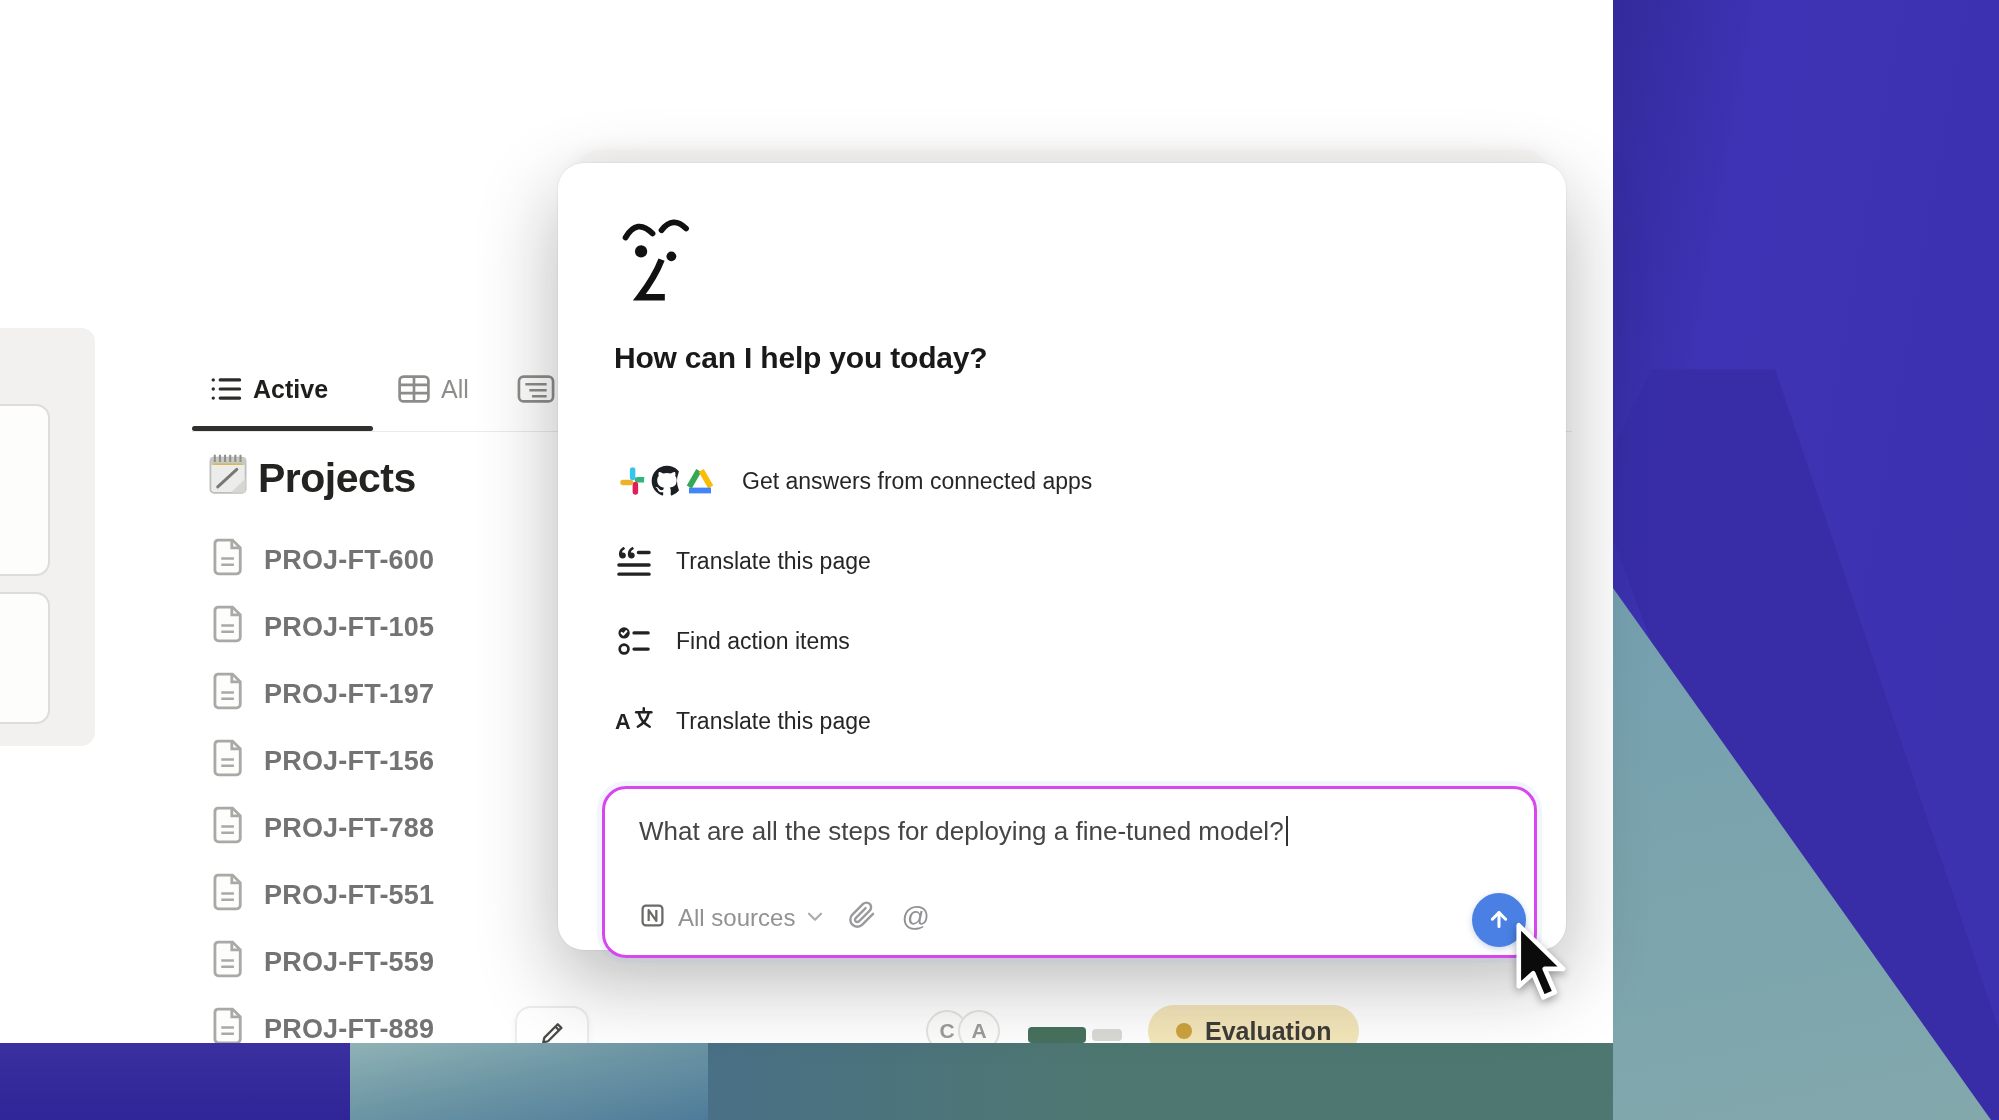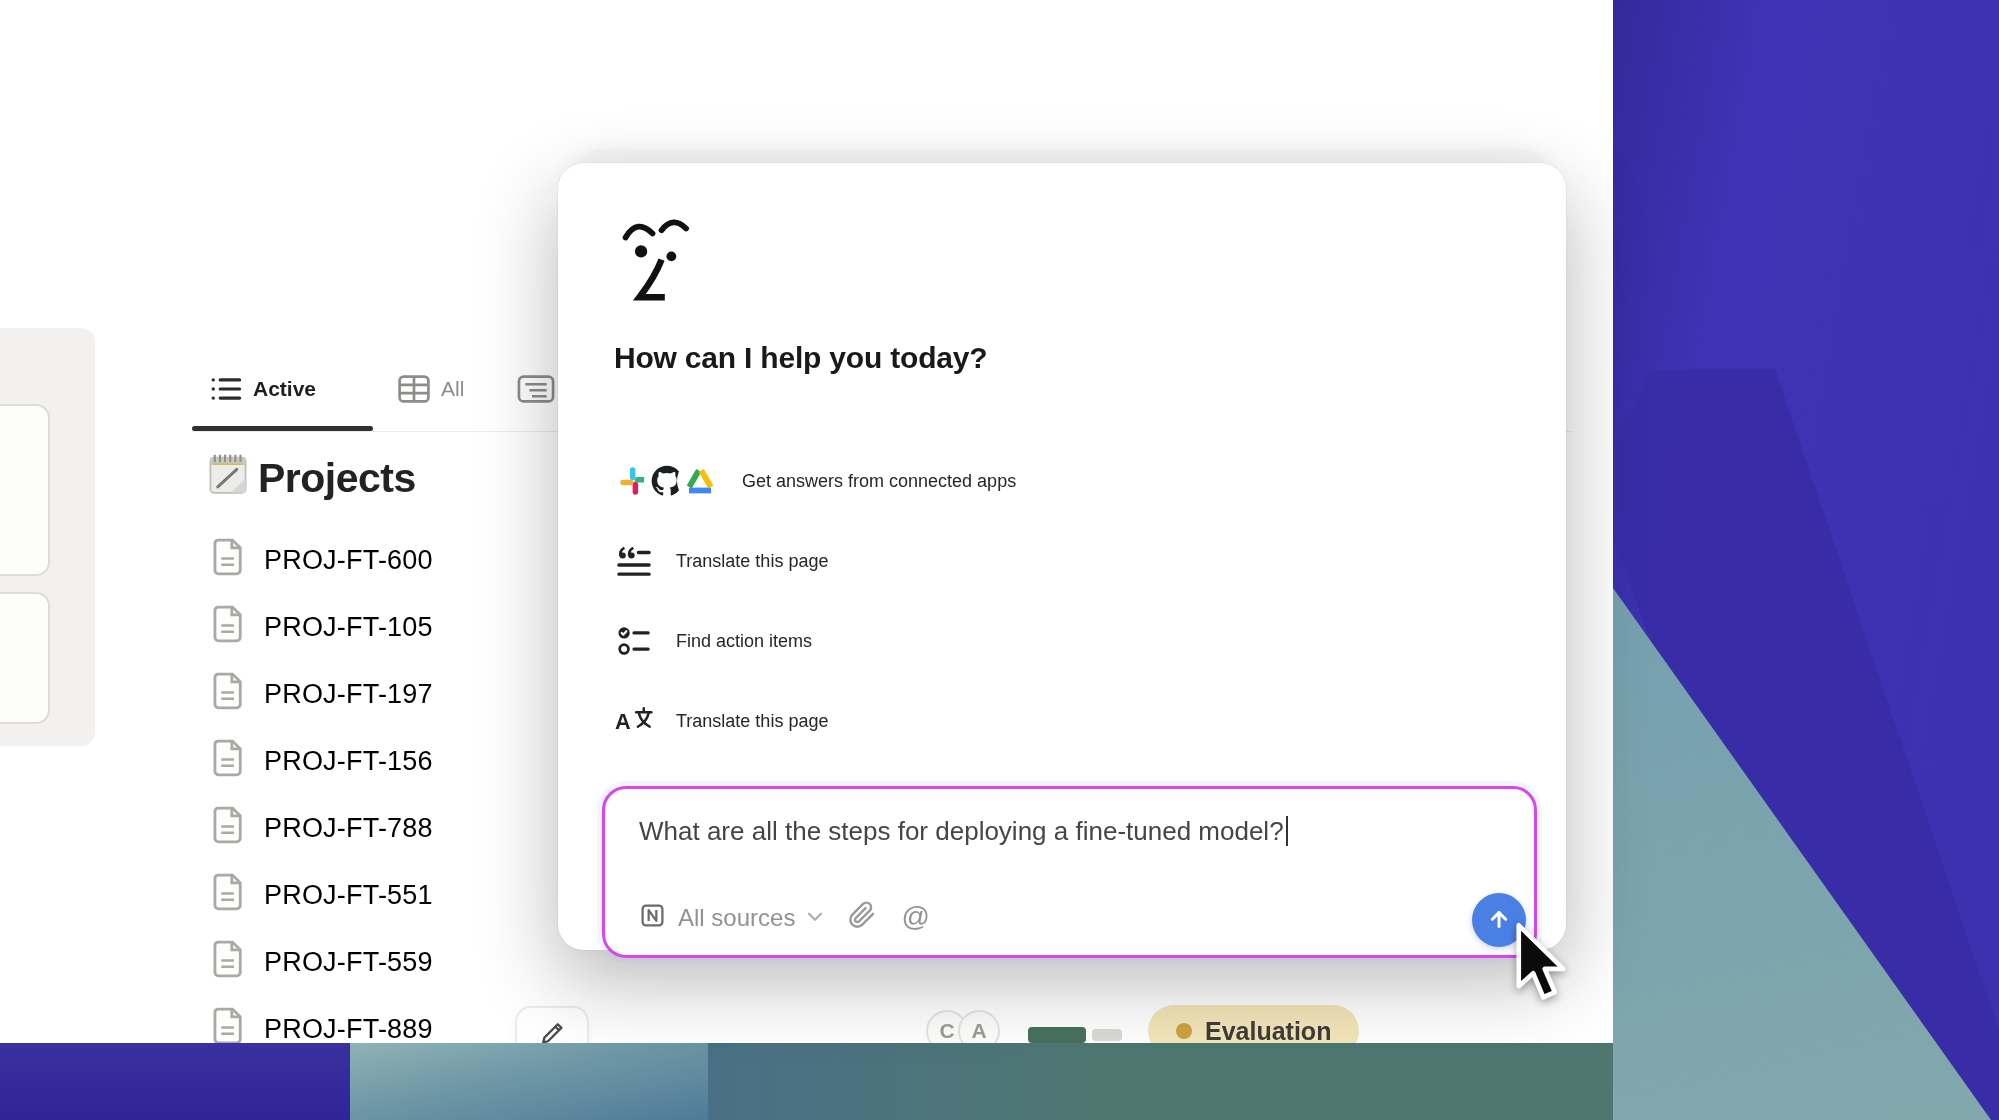--- a/index.html
+++ b/index.html
@@ -37,36 +37,36 @@
   
   .board-panel { position:absolute; left:0; top:328px; width:95px; height:418px;
     background:#F2F1EF; border-radius:0 14px 14px 0; }
   .board-card { position:absolute; left:-30px; width:80px; background:#FDFDFC;
     border:2px solid #DDDCDA; border-radius:14px; }
   .board-card.c1 { top:76px;  height:172px; }
   .board-card.c2 { top:264px; height:132px; }
 
   
   .tab { position:absolute; top:368px; height:42px; display:flex; align-items:center; gap:11px;
-    font-size:21px; cursor:default; }
+    font-size:25px; cursor:default; }
   .tab svg { display:block; }
   .tab-active { left:210px; color:#1E1E1C; font-weight:700; }
   .tab-all    { left:398px; color:#8C8C89; font-weight:500; }
   .tab-third  { left:517px; color:#8C8C89; }
   .tab-hairline { position:absolute; left:192px; top:431px; width:1380px; height:1px; background:#EBEAE8; }
   .tab-underline { position:absolute; left:192px; top:426px; width:181px; height:5px; background:#30302E; border-radius:3px; }
 
   
   .page-title { position:absolute; left:206px; top:450px; display:flex; align-items:center; gap:8px;
     font-size:41px; font-weight:800; color:#232321; letter-spacing:-0.5px; }
 
   
   .project-list { position:absolute; left:212px; top:527px; }
   .project-item { display:flex; align-items:center; gap:18px; height:67px;
-    font-size:27px; font-weight:400; color:#000000; letter-spacing:0.2px; }
+    font-size:27px; font-weight:700; color:#737373; letter-spacing:0.2px; }
 
   
   .pencil-btn { position:absolute; left:515px; top:1006px; width:74px; height:58px;
     background:#fff; border:2px solid #ECECEA; border-radius:16px;
     box-shadow:0 3px 8px rgba(0,0,0,.05); display:flex; justify-content:center; padding-top:10px; }
   .avatars { position:absolute; left:926px; top:1010px; display:flex; }
   .avatar { width:42px; height:42px; border-radius:50%; background:#FDFDFC; border:2px solid #E4E4E2;
     display:flex; align-items:center; justify-content:center; font-size:21px; font-weight:700; color:#9C9C99; }
   .avatar + .avatar { margin-left:-10px; }
   .progress-bar { position:absolute; left:1028px; top:1027px; display:flex; align-items:flex-start; gap:6px; }
@@ -81,21 +81,21 @@
   .behind-card { position:absolute; left:576px; top:150px; width:972px; height:70px;
     background:#F7F6F4; border-radius:24px; box-shadow:0 8px 24px rgba(0,0,0,.10); }
   .ai-modal { position:absolute; left:558px; top:163px; width:1008px; height:787px;
     background:#fff; border-radius:26px;
     box-shadow:0 0 0 1px rgba(0,0,0,.035), 0 30px 80px rgba(15,15,15,.30); }
   .ai-face { position:absolute; left:56px; top:50px; }
   .ai-greeting { position:absolute; left:56px; top:178px; font-size:30px; font-weight:700;
     color:#191919; letter-spacing:-0.2px; }
   .ai-menu { position:absolute; left:56px; top:278px; width:880px; }
   .ai-menu-row { display:flex; align-items:center; gap:22px; height:80px; cursor:default; }
-  .ai-menu-label { font-size:18px; font-weight:500; color:#262626; }
+  .ai-menu-label { font-size:23px; font-weight:500; color:#262626; }
   .app-chips { display:flex; }
   .app-chip { width:40px; height:40px; border-radius:50%; background:#fff; box-shadow:0 0 0 3px #fff;
     display:flex; align-items:center; justify-content:center; }
   .app-chip + .app-chip { margin-left:-7px; }
   .menu-icon { width:40px; display:flex; justify-content:center; }
 
   
   .composer { position:absolute; left:44px; top:623px; width:935px; height:172px;
     background:#fff; border:3px solid #d946ef; border-radius:24px;
     box-shadow:0 0 0 5px rgba(173,194,240,.16); }

